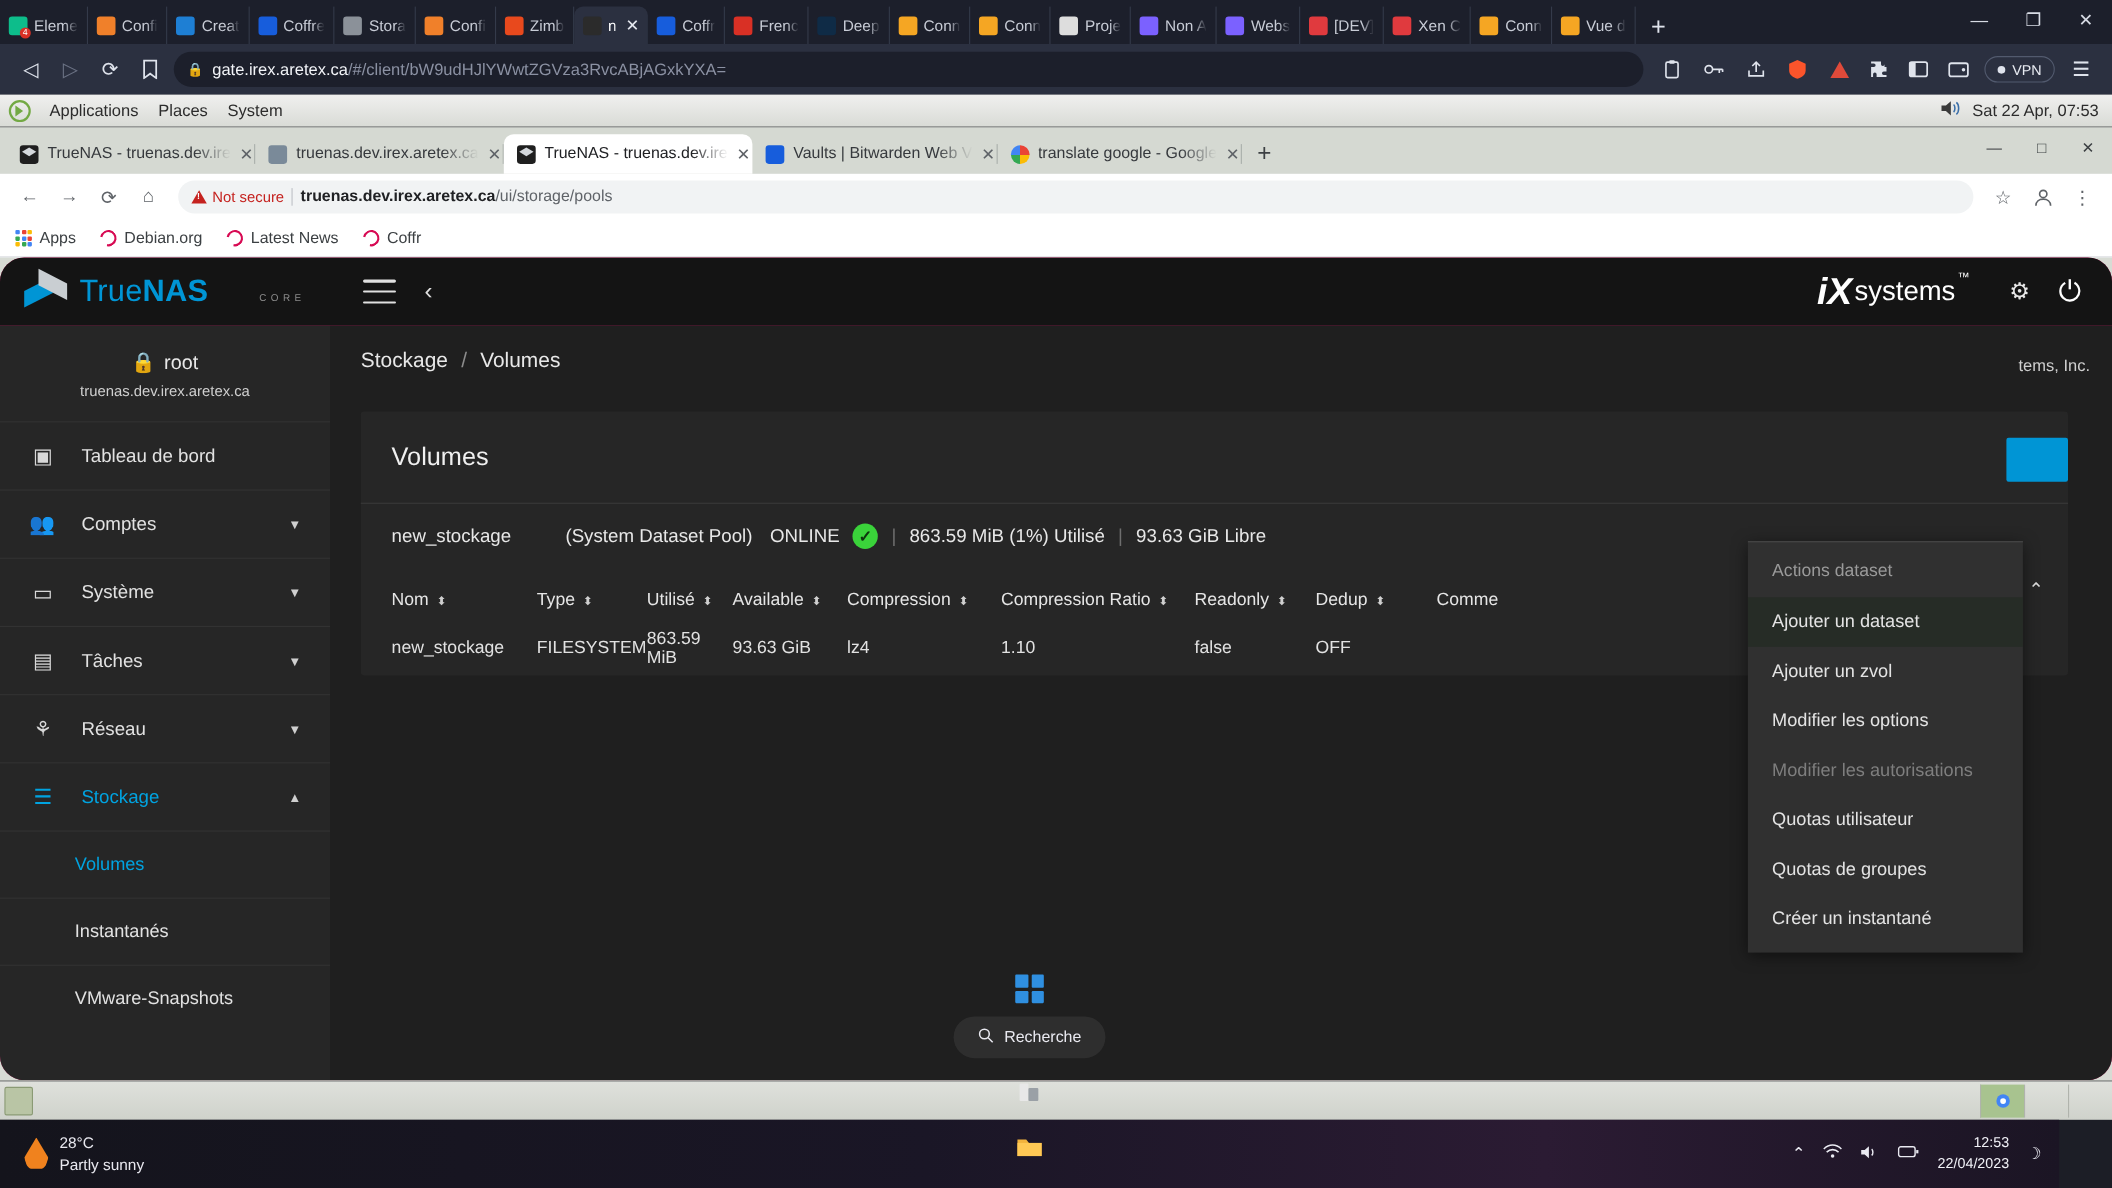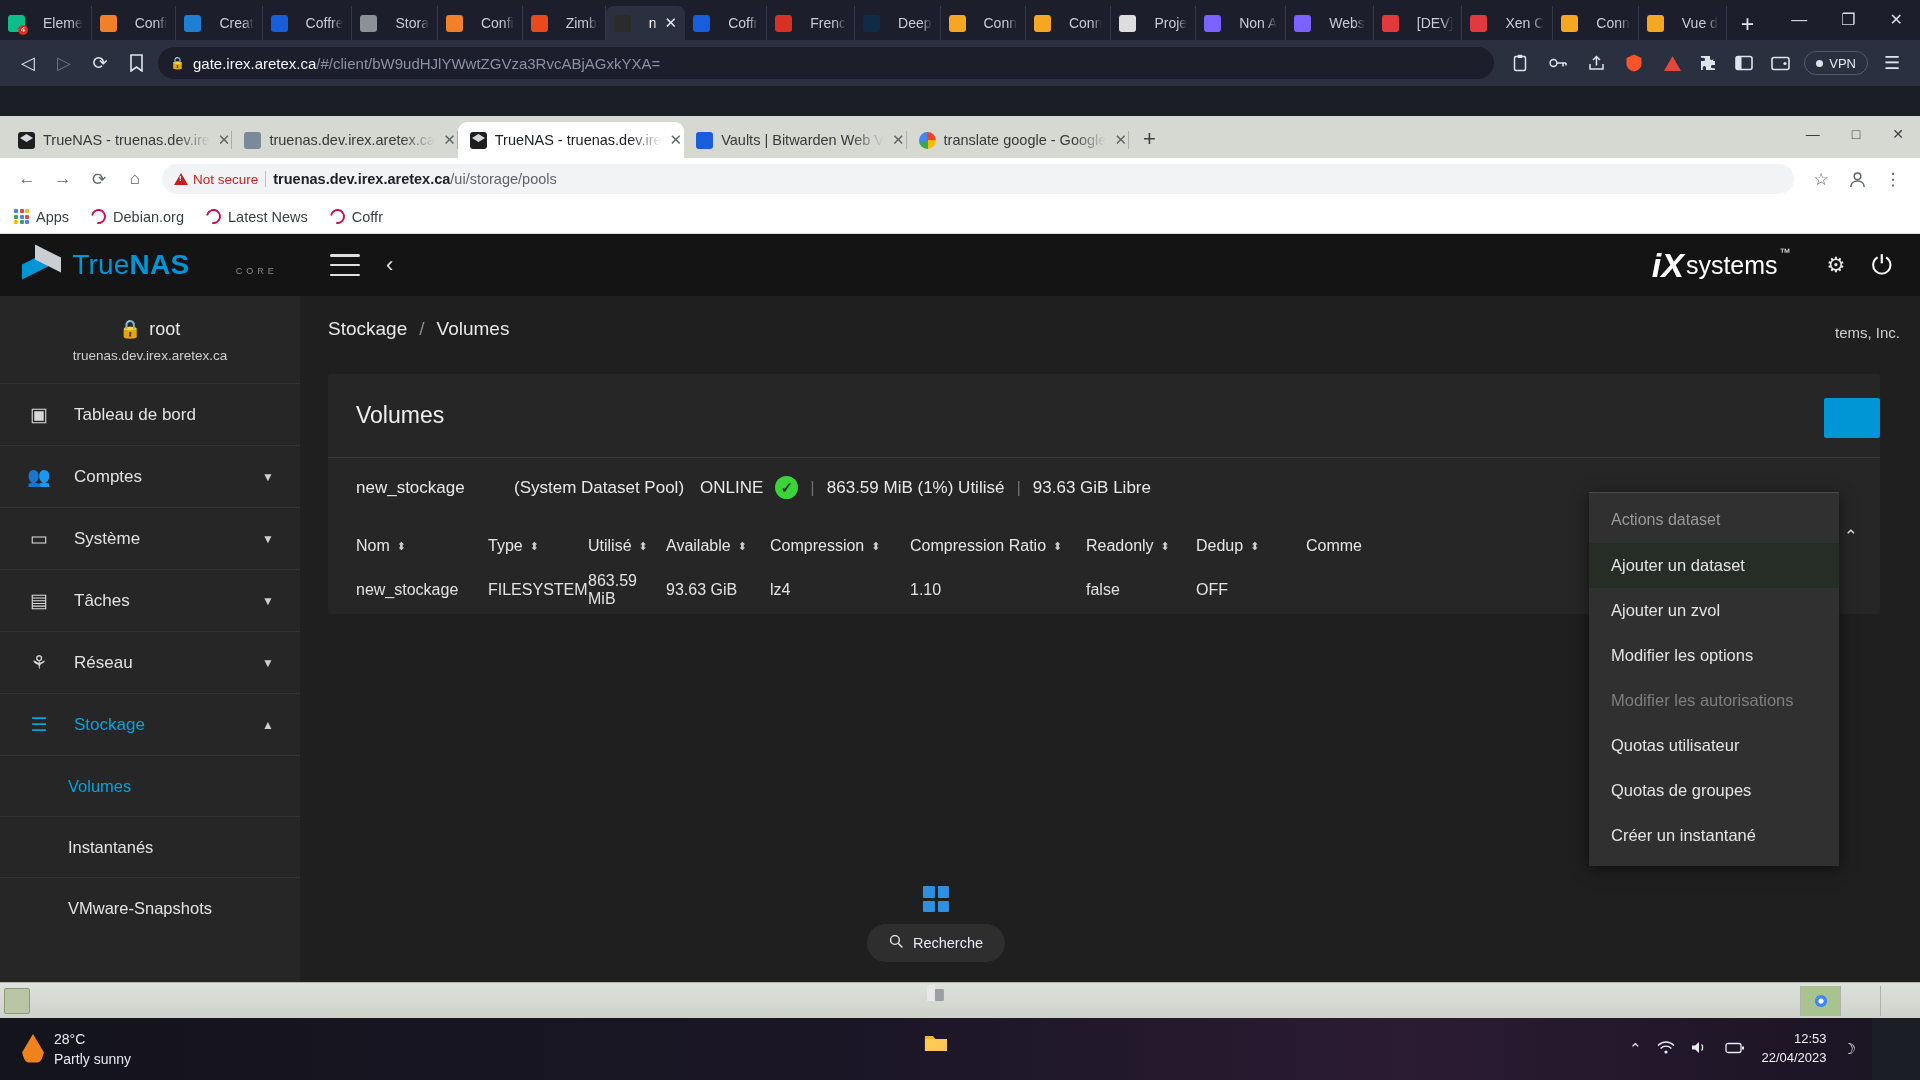--- a/index.html
+++ b/index.html
@@ -19,21 +19,20 @@
   .btab {
     height: 34px; display: flex; align-items: center; gap: 6px;
     padding: 0 8px; min-width: 0; position: relative;
     color: #c8ccd6; font-size: 14px; white-space: nowrap; overflow: hidden;
     border-right: 1px solid #343a4a;
   }
   .btab .lbl {
     overflow: hidden; text-overflow: clip; max-width: 58px;
     -webkit-mask-image: linear-gradient(to right, #000 70%, transparent 100%);
             mask-image: linear-gradient(to right, #000 70%, transparent 100%);
-            margin-left: 12px;
   }
   .btab.active {
     background: #2b3040; border-radius: 8px 8px 0 0; border-right: none;
     color: #fff;
   }
   .btab .xc { font-size: 15px; color: #e6e9f0; margin-left: 2px; }
   .favi {
     width: 17px; height: 17px; flex: 0 0 17px; border-radius: 3px;
     display: inline-block; position: relative;
   }
@@ -166,20 +165,21 @@
   .grid9 i { display: block; border-radius: 1px; }
   .debian-swirl {
     width: 15px; height: 15px; border: 2px solid #d70a53;
     border-radius: 50%; border-left-color: transparent; transform: rotate(-35deg);
   }
 
   
   .tn {
     position: relative; width: 1920px; height: 748px; background: #be185d;
     overflow: hidden;
+    border-radius: 22px;
   }
   .tn-header {
     position: absolute; top: 0; left: 0; width: 1920px; height: 62px;
     background: #141414; display: flex; align-items: center;
   }
   .tn-logo-box {
     width: 300px; height: 62px; display: flex; align-items: center;
     justify-content: center; gap: 10px;
   }
   .tn-cube {
@@ -506,20 +506,35 @@
           </svg>
       </div>
       <div class="vpnpill">
         <span class="vpndot"></span>
         <span>VPN</span>
       </div>
       <div class="nv-ic">☰</div>
     </div>
   </div>
 
+  <div class="mate-panel">
+    <div class="mate-logo"></div>
+    <div class="mate-menu">Applications</div>
+    <div class="mate-menu">Places</div>
+    <div class="mate-menu">System</div>
+    <div class="mate-right">
+      <span>
+        <svg width="20" height="17" viewBox="0 0 20 17">
+            <path d="M1 6h4l4.5-4v13L5 11H1z" fill="#3a3a3a"></path>
+            <path d="M12 5c1.6 1.2 1.6 5.8 0 7M14.5 3c2.8 2 2.8 9 0 11" fill="none" stroke="#3a6ea8" stroke-width="1.4"></path>
+          </svg>
+      </span>
+      <span>Sat 22 Apr, 07:53</span>
+    </div>
+  </div>
 
   <div class="chrome-win">
 
     <div class="chrome-tabstrip">
       <div id="chrome-tabs" style="display:flex;align-items:flex-end;">
           <div class="ctab">
             <span class="favi" style="background: rgb(31, 31, 31);"><svg width="17" height="17" viewBox="0 0 17 17">
                 <path d="M8.5 2 15 6l-6.5 4L2 6z" fill="#d4d8dc"></path>
                 <path d="M2 9l6.5 4L15 9v2l-6.5 4L2 11z" fill="#1f1f1f"></path>
               </svg></span>

